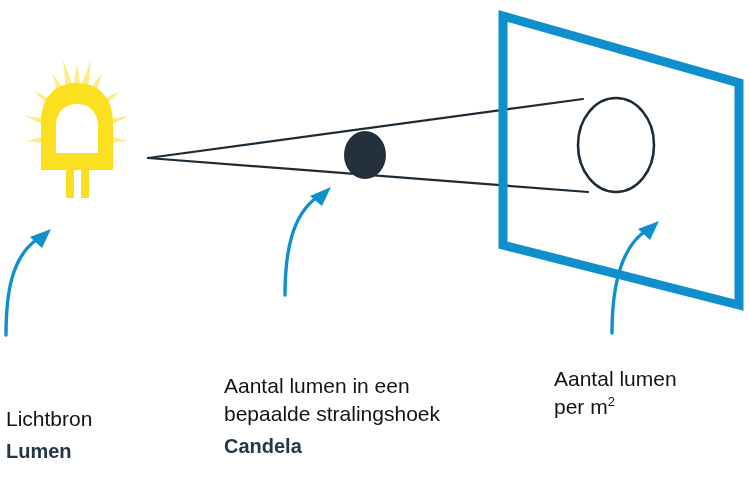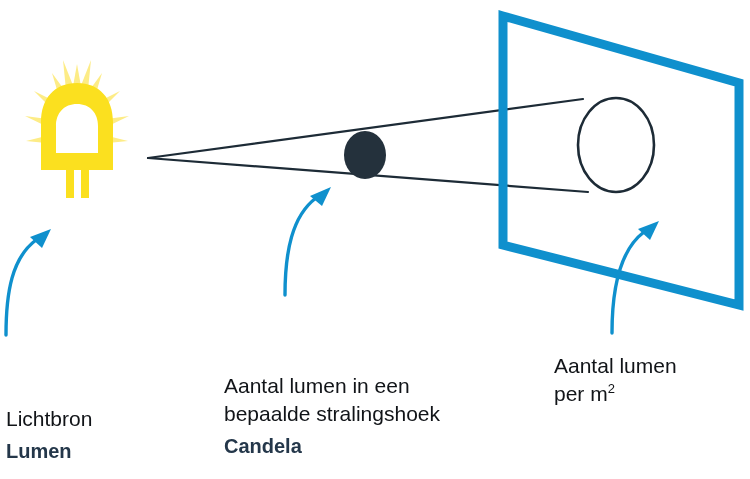--- a/index.html
+++ b/index.html
@@ -53,21 +53,21 @@
   #caption-lumen {
     left: 6px;
     top: 405px;
   }
   #caption-candela {
     left: 224px;
     top: 372px;
   }
   #caption-lux {
     left: 554px;
-    top: 352px;
+    top: 365px;
   }
   .sup {
     font-size: 13px;
     vertical-align: super;
     line-height: 0;
   }
 </style>
 </head>
 <body>
 

